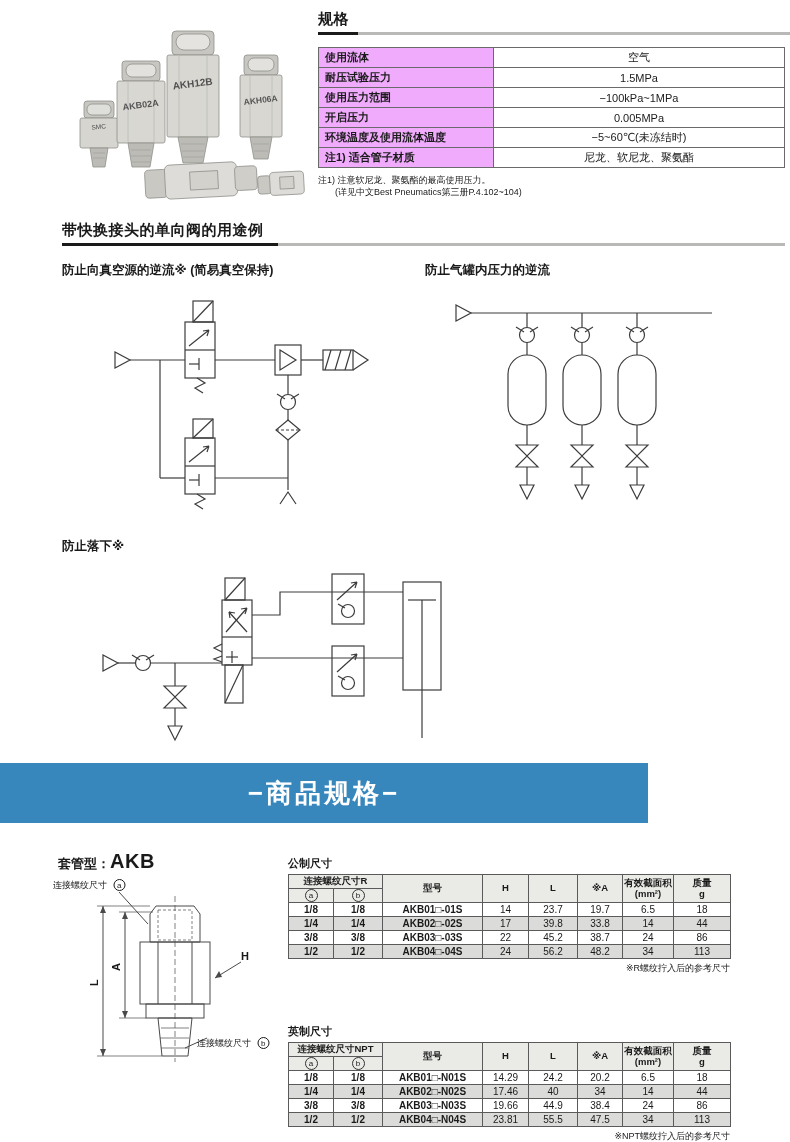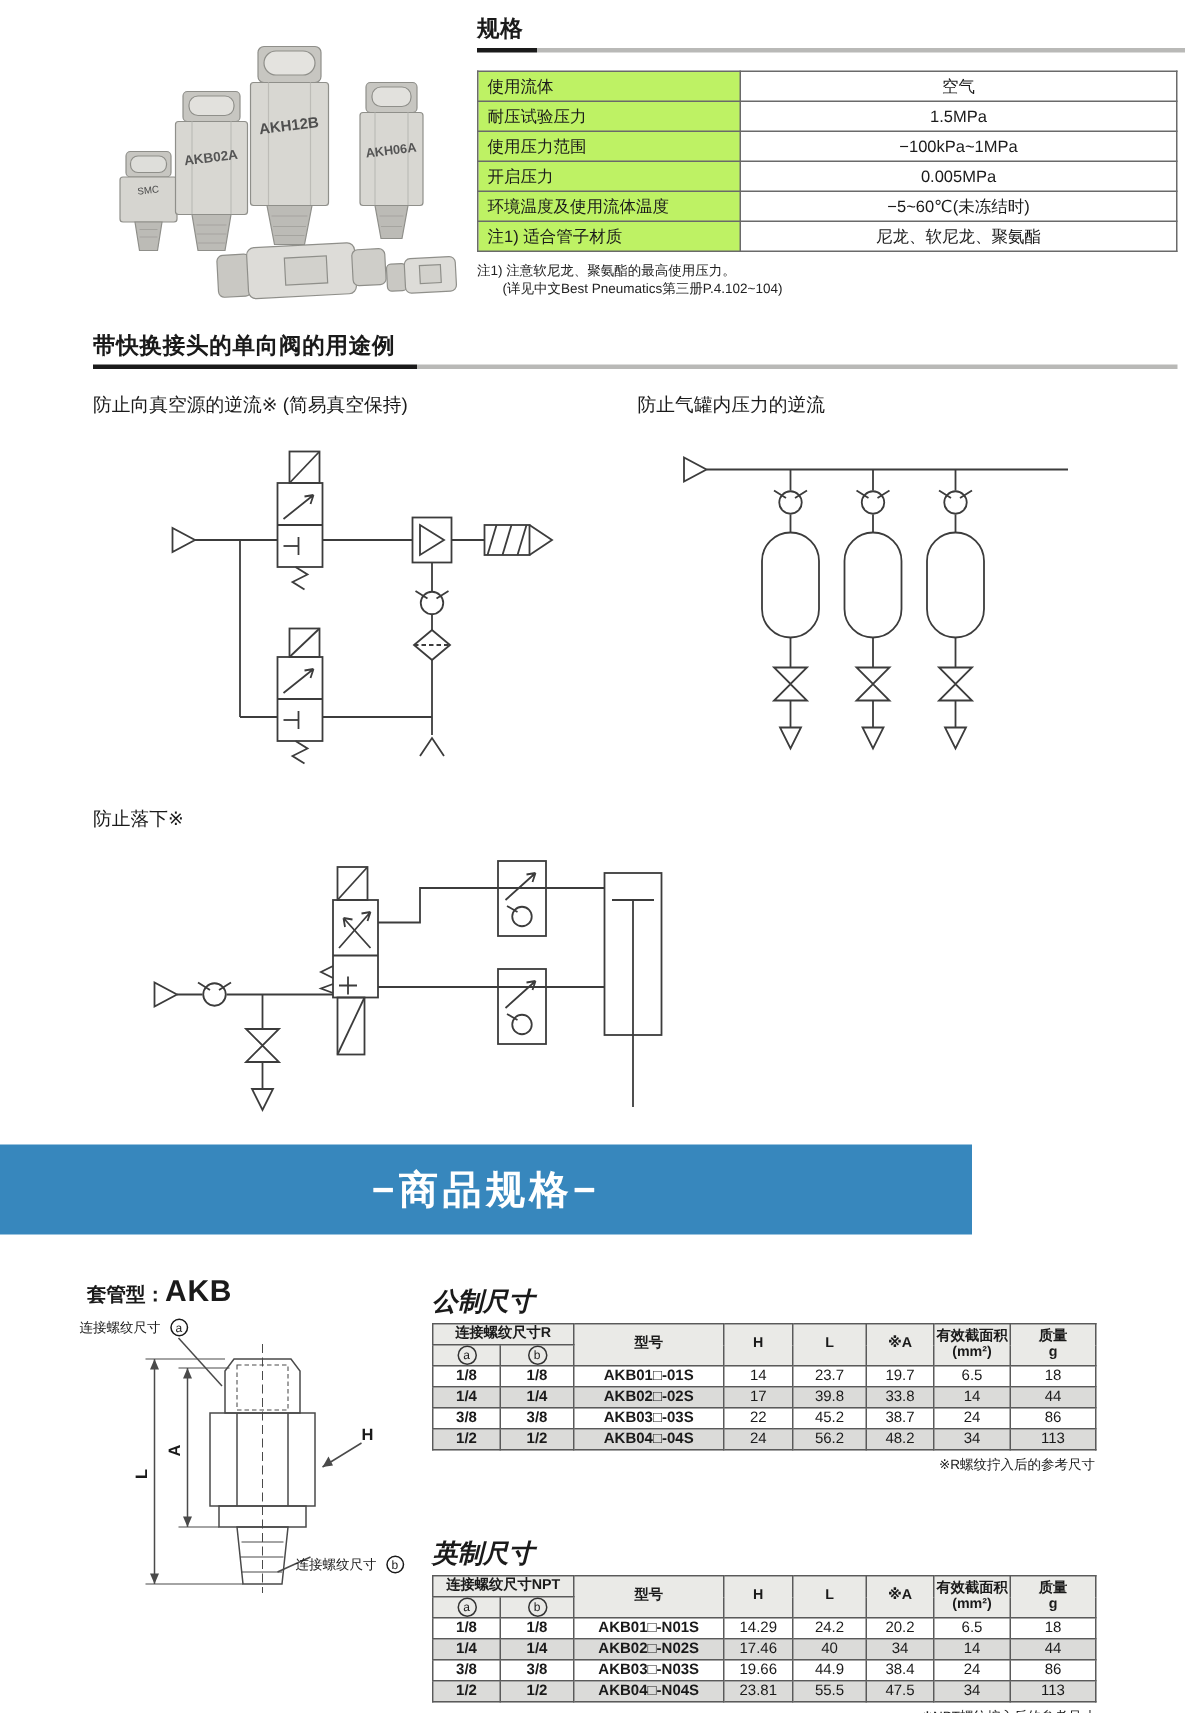--- a/index.html
+++ b/index.html
@@ -9,38 +9,38 @@
 
   
   .sec-title{font-size:15px;font-weight:bold;letter-spacing:.5px;}
   .ul-bar{display:flex;margin-top:3px;height:3px;}
   .ul-black{background:#1a1a1a;height:3px;}
   .ul-gray{background:#b9b9b7;height:3px;flex:1;}
 
   
   table.spec{border-collapse:collapse;width:467px;font-size:11px;border:1.5px solid #555;}
   table.spec td{border:1px solid #6a6a6a;height:19px;padding:0;}
-  table.spec td:first-child{background:#bef264;font-weight:normal;width:168px;padding-left:6px;}
+  table.spec td:first-child{background:#f0abfc;font-weight:bold;width:168px;padding-left:6px;}
   table.spec td:last-child{text-align:center;}
   .spec-notes{font-size:9px;line-height:1.35;margin-top:6px;color:#222;}
   .spec-notes div:last-child{padding-left:17px;}
 
   
-  .ex-label{font-size:12.5px;font-weight:normal;}
+  .ex-label{font-size:12.5px;font-weight:bold;}
 
   
   .banner{left:0;top:763px;width:648px;height:60px;display:flex;align-items:center;justify-content:center;}
   .banner-text{color:#fff;font-size:26px;font-weight:bold;letter-spacing:3px;}
 
   
   .series-head{font-size:13px;font-weight:bold;display:flex;align-items:baseline;}
   .series-code{font-size:20px;font-weight:bold;letter-spacing:.5px;}
 
   
-  .tbl-title{font-size:17px;font-weight:bold;margin-bottom:3px;font-style:italic;}
+  .tbl-title{font-size:11px;font-weight:bold;margin-bottom:3px;}
   table.dim{border-collapse:collapse;table-layout:fixed;width:442px;font-size:10px;text-align:center;border:1.5px solid #444;}
   table.dim th,table.dim td{border:1px solid #5a5a5a;padding:0;line-height:1.15;}
   table.dim thead th{background:#eaeae7;font-weight:bold;white-space:pre-line;font-size:9.5px;height:13px;}
   table.dim tbody td{height:13px;}
   table.dim tbody tr:nth-child(even){background:#dbdbd9;}
   table.dim tbody td:nth-child(1),table.dim tbody td:nth-child(2),table.dim tbody td:nth-child(3){font-weight:bold;}
   .tbl-note{font-size:9px;text-align:right;width:442px;margin-top:3px;}
 
   .circ{display:inline-block;width:11px;height:11px;border:1px solid #333;border-radius:50%;font-size:8px;line-height:11px;text-align:center;font-weight:normal;vertical-align:0px;}
 

